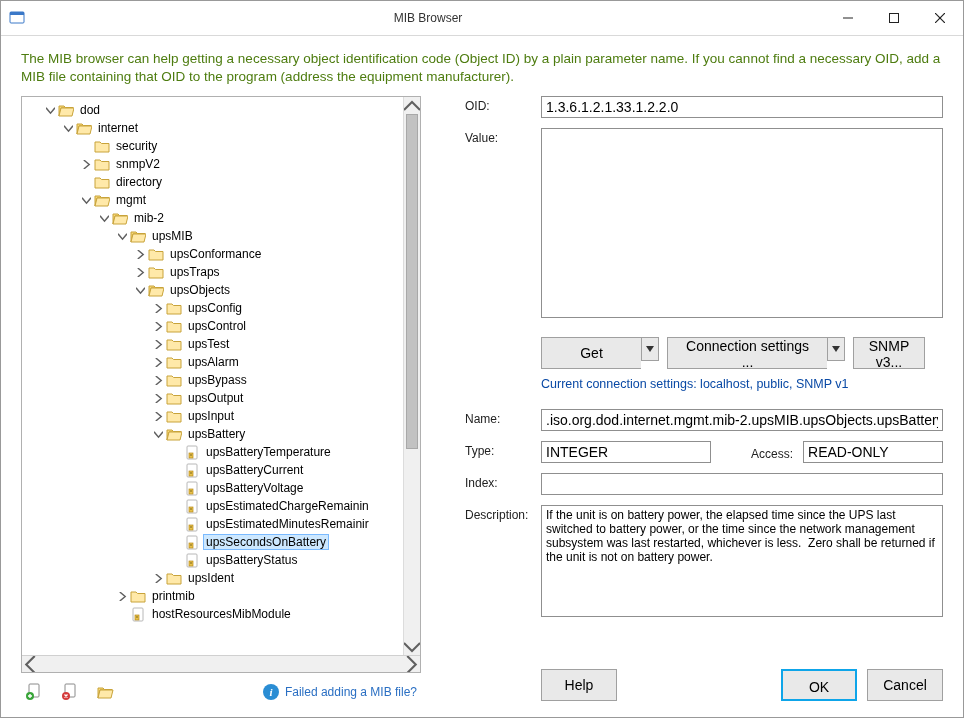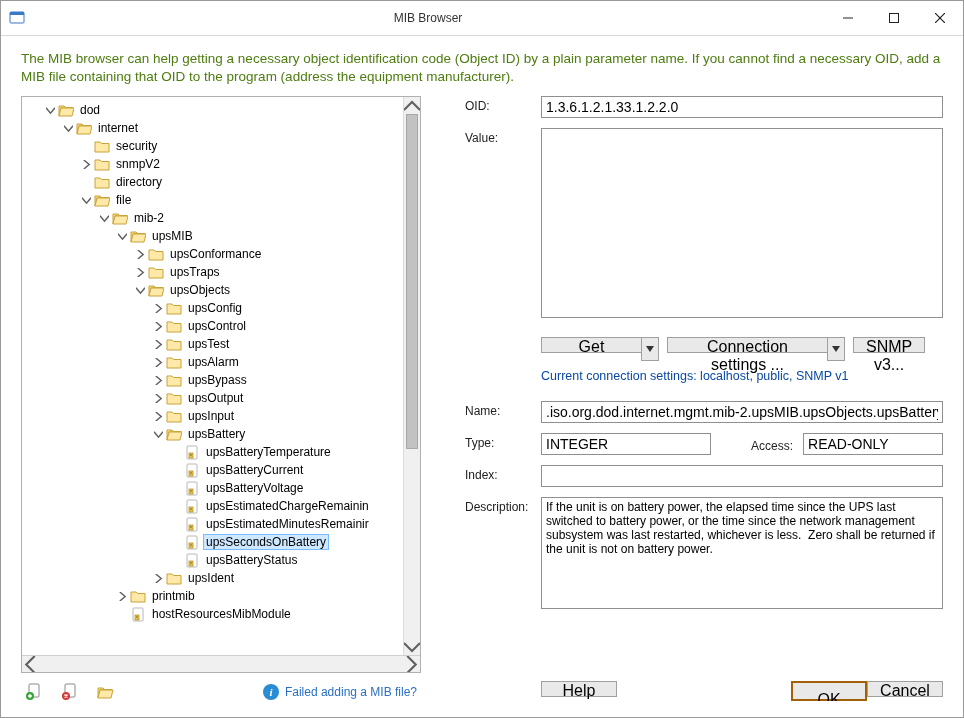--- a/index.html
+++ b/index.html
@@ -35,35 +35,35 @@
   .faq .info-icon { width:16px; height:16px; border-radius:50%; background:#2a8dd4; color:#fff; display:inline-flex; align-items:center; justify-content:center; font-weight:bold; font-size:11px; font-style:italic; font-family: Georgia, serif; }
   .right { flex: 1; display: flex; flex-direction: column; margin-left: 20px; }
   .field-row { display: flex; align-items: flex-start; margin-bottom: 10px; }
   .field-row label { width: 76px; padding-top: 3px; color: #222; }
   .field-row .ctrl { flex: 1; }
   input[type=text].txt { width: 100%; height: 22px; border: 1px solid #8f8f8f; padding: 0 4px; font-family: inherit; font-size: 14px; background:#fff; }
   input[type=text].txt[readonly] { background:#fff; }
   textarea.txt { width: 100%; border: 1px solid #8f8f8f; padding: 2px 4px; font-family: inherit; font-size: 12px; resize: none; background:#fff; }
   .value-area { height: 190px; overflow-y: scroll; }
   .desc-area { height: 112px; overflow-y: scroll; }
-  .btn { height: 16px; border: 1px solid #a0a0a0; background: #e9e9e9; padding: 0 12px; font-family: inherit; font-size: 16px; cursor: default; }
-  .btn.primary { border: 2px solid #a16207; background: #e9e9e9; padding: 8px 24px; }
+  .btn { height: 32px; border: 1px solid #a0a0a0; background: #e9e9e9; padding: 0 12px; font-family: inherit; font-size: 14px; cursor: default; }
+  .btn.primary { border: 2px solid #0ea5e9; background: #e9e9e9; padding: 8px 24px; }
   .split { display: inline-flex; }
   .split .btn { border-right: none; }
   .split .dd { width: 18px; height: 24px; border: 1px solid #a0a0a0; background: #e9e9e9; display:flex; align-items:center; justify-content:center; }
   .split .dd svg { width:8px; height:8px; }
   .btnbar { display:flex; gap: 8px; margin: 6px 0 8px 76px; }
   .btnbar .btn.get { width: 100px; }
   .btnbar .btn.conn { width: 160px; }
   .btnbar .btn.snmp { width: 72px; }
   .conn-note { color: #0949a5; margin: 0 0 18px 76px; font-size: 12.5px; }
   .two { display: flex; gap: 18px; }
   .two > div { display:flex; align-items:center; flex:1; }
   .two label.inner { width: 58px; text-align:right; margin-right:10px; }
-  .footer-btns { display:flex; margin-left:76px; margin-top:auto; padding-top: 18px; }
+  .footer-btns { display:flex; gap: 10px; margin-left:76px; margin-top:auto; padding-top: 18px; }
   .footer-btns .gap { flex:1; }
   .footer-btns .btn { width: 76px; }
   .scrollbar-v { position:absolute; right:0; top:0; bottom:17px; width:17px; background:#f0f0f0; border-left:1px solid #dcdcdc; display:flex; flex-direction:column; }
   .scrollbar-v .arrow { height:17px; display:flex; align-items:center; justify-content:center; }
   .scrollbar-v .thumb { margin:0 2px; background:#c2c2c2; border:1px solid #a8a8a8; flex: 0 0 60%; }
   .scrollbar-v .track { flex:1; }
 </style>
 </head>
 <body>
 
@@ -202,21 +202,21 @@
                             <span class="expander">
                               <svg viewBox="0 0 10 10">
                                 <use href="#i-chev-down"></use>
                               </svg>
                             </span>
                             <span class="node-icon">
                               <svg viewBox="0 0 16 15">
                                 <use href="#i-folder-open"></use>
                               </svg>
                             </span>
-                            <span class="node-label">file</span>
+                            <span class="node-label">mgmt</span>
                           </div>
                         <ul>
                           <li>
                             <div class="row">
                                 <span class="expander">
                                   <svg viewBox="0 0 10 10">
                                     <use href="#i-chev-down"></use>
                                   </svg>
                                 </span>
                                 <span class="node-icon">

